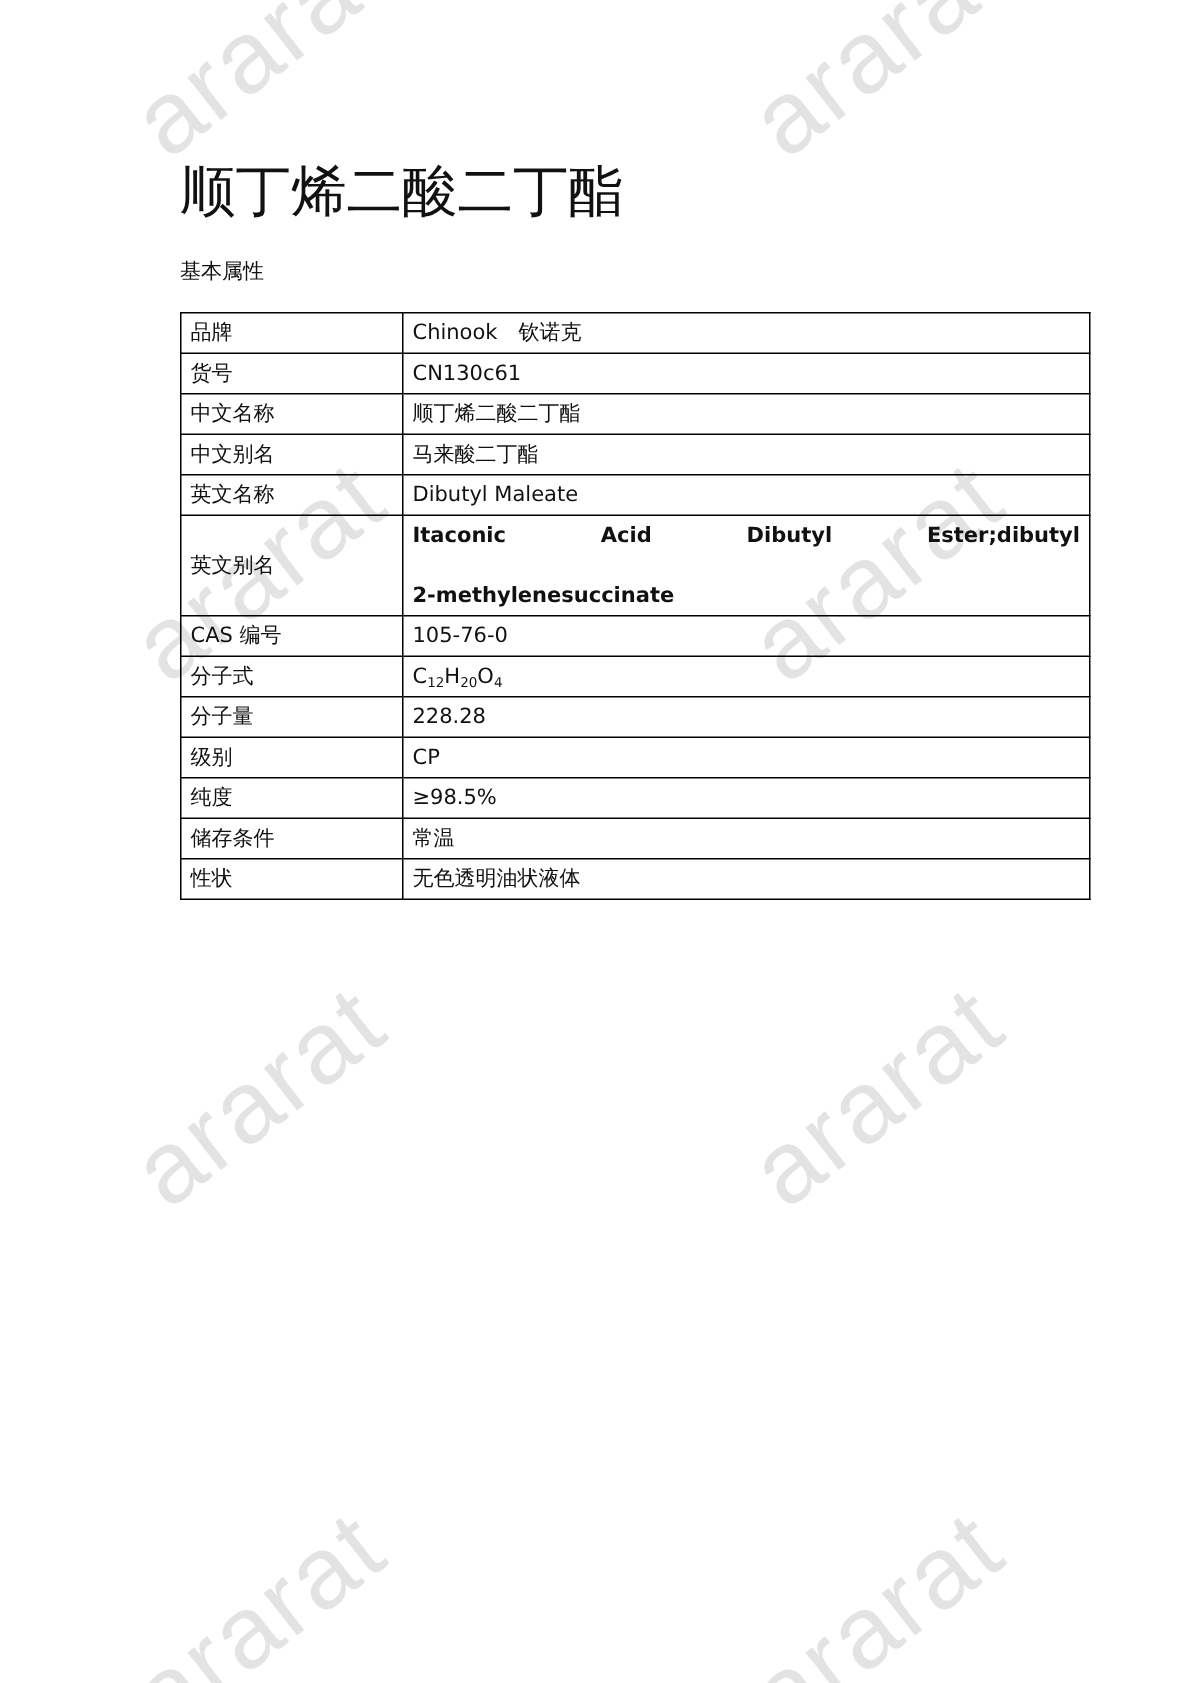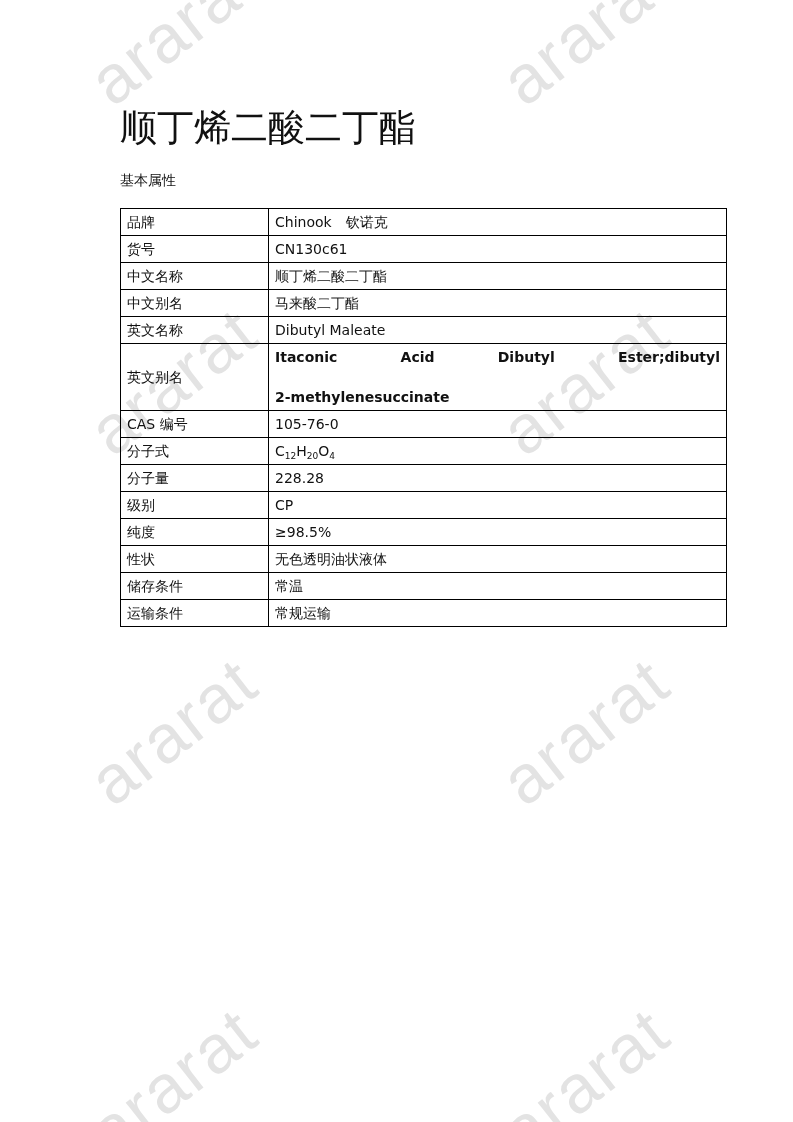--- a/index.html
+++ b/index.html
@@ -154,26 +154,22 @@
       </tr>
       <tr>
         <td class="key">级别</td>
         <td>CP</td>
       </tr>
       <tr>
         <td class="key">纯度</td>
         <td>≥98.5%</td>
       </tr>
       <tr>
-        <td class="key">性状</td>
-        <td>无色透明油状液体</td>
-      </tr>
-      <tr>
         <td class="key">储存条件</td>
         <td>常温</td>
       </tr>
       <tr>
-        <td class="key">运输条件</td>
-        <td>常规运输</td>
+        <td class="key">性状</td>
+        <td>无色透明油状液体</td>
       </tr>
     </tbody>
   </table>
 </div>
 
 </body></html>

